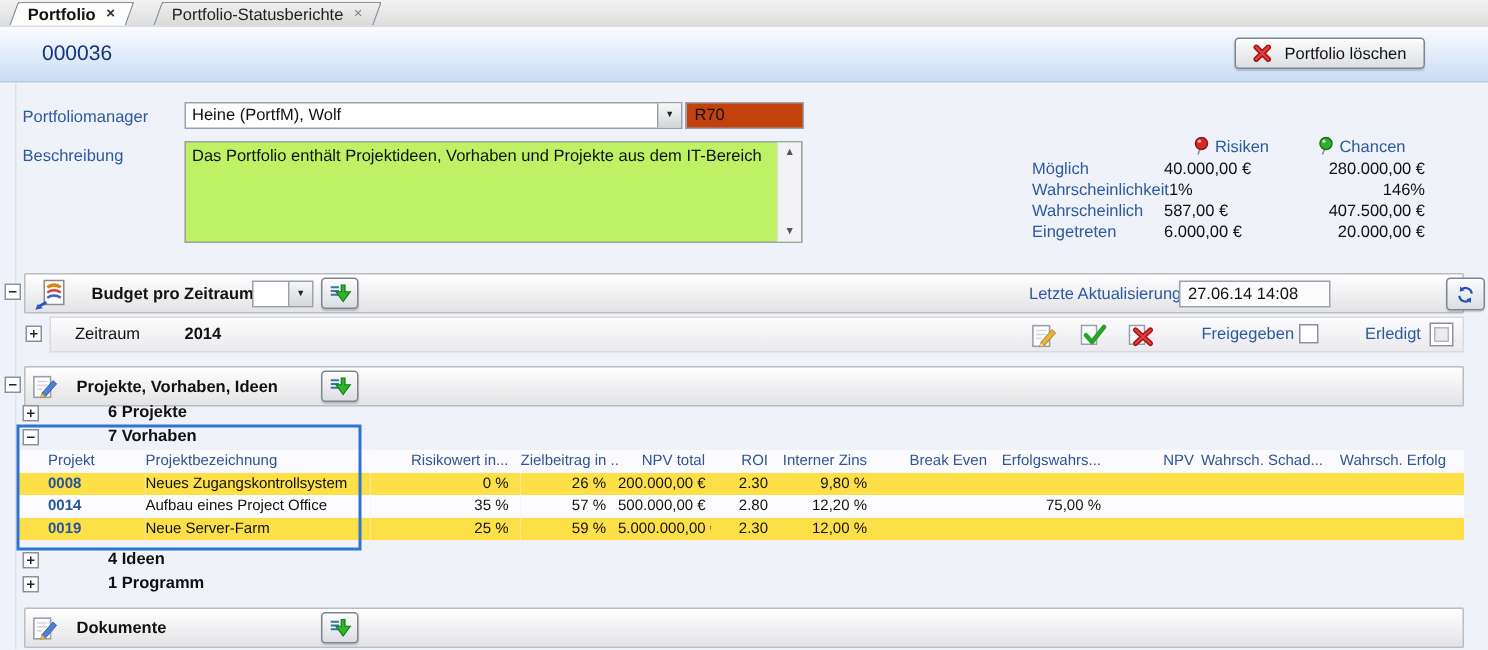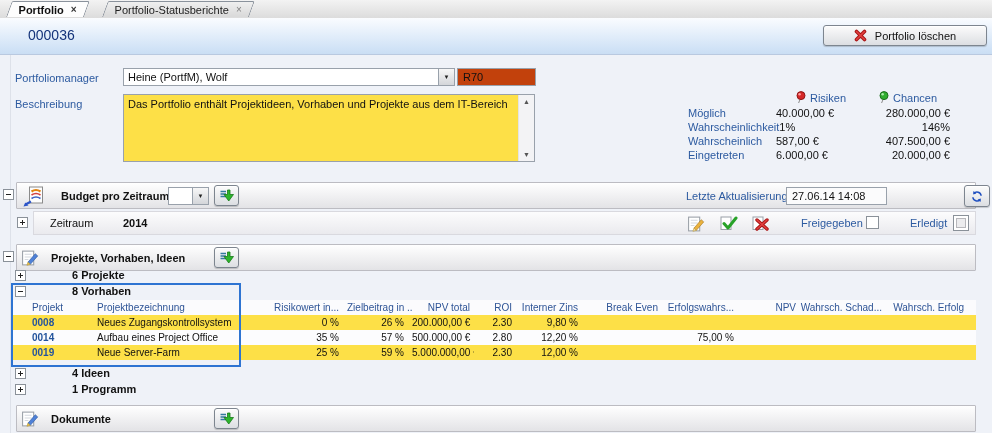--- a/index.html
+++ b/index.html
@@ -27,35 +27,35 @@
   
   .titlebar{position:absolute;left:0;top:18px;width:992px;height:37px;
     background:linear-gradient(#fafcff,#d3e4f7 80%,#cadef4);
     border-bottom:1px solid #b9c9e0;box-sizing:border-box}
   .pid,.ptitle{position:absolute;top:9px;font-size:14px;color:#14337a;white-space:nowrap}
   .pid{left:28px}.ptitle{left:145px}
   .btn{border:1px solid #7d858f;border-radius:3px;background:linear-gradient(#fcfcfc,#dcdee2);
     box-shadow:0 1px 1px rgba(0,0,0,.18), inset 0 1px 0 #fff;
     display:flex;align-items:center;justify-content:center;
     font-family:"Liberation Sans",sans-serif;font-size:11px;color:#111}
-  .del-btn{position:absolute;left:823px;top:7px;width:164px;height:21px;gap:8px}
+  .del-btn{position:absolute;left:823px;top:7px;width:127px;height:21px;gap:8px}
 
   
   .vline{position:absolute;left:10px;top:55px;width:1px;height:378px;background:#dde1e9}
   .lbl{position:absolute;color:#2c5aa0;white-space:nowrap}
   .combo{position:absolute;display:flex;height:18px;box-sizing:border-box;
     border:1px solid #99a1ab;background:#fff}
   .combo-val{flex:1;padding:2px 4px;white-space:nowrap;overflow:hidden}
   .combo-btn{width:15px;background:linear-gradient(#f7f7f7,#d4d6da);
     border-left:1px solid #99a1ab;display:flex;align-items:center;justify-content:center;
     font-size:6px;color:#222}
   .field{position:absolute;height:18px;box-sizing:border-box;border:1px solid #99a1ab;
     background:#c2410c;padding:2px 5px;white-space:nowrap}
   .textarea{position:absolute;left:123px;top:39px;width:412px;height:68px;
-    background:#fde047;border:1px solid #99a1ab;box-sizing:border-box}
+    background:#bef264;border:1px solid #99a1ab;box-sizing:border-box}
   .ta-text{position:absolute;left:4px;top:3px;right:19px;line-height:13px}
   .vscroll{position:absolute;right:0;top:0;bottom:0;width:15px;background:#f3f3f5;border-left:1px solid #e3e3e7}
   .sarr{position:absolute;left:0;width:15px;height:13px;font-size:7px;line-height:13px;
     text-align:center;color:#555}
   .sarr.up{top:0}.sarr.down{bottom:0}
 
   
   .riskpanel{position:absolute;left:688px;top:35px;width:262px}
   .rp-head{display:flex;height:15px;margin-bottom:1px;align-items:center}
   .rp-spacer{flex:1}
@@ -289,21 +289,21 @@
     </button>
   </div>
 </div>
 
 <div class="grow" style="top:268px" data-interactable="true">
   <span class="pm plus" style="left:15px;top:2px" data-interactable="true"></span>
   <span class="glabel" data-interactable="false">6 Projekte</span>
 </div>
 <div class="grow" style="top:284px" data-interactable="true">
   <span class="pm" style="left:15px;top:2px" data-interactable="true"></span>
-  <span class="glabel" data-interactable="false">8 Vorhaben</span>
+  <span class="glabel" data-interactable="false">7 Vorhaben</span>
 </div>
 
 <table class="ptable" data-interactable="false">
   <colgroup>
     <col style="width:85px">
       <col style="width:150px">
       <col style="width:100px">
       <col style="width:65px">
     <col style="width:62px">
       <col style="width:42px">

